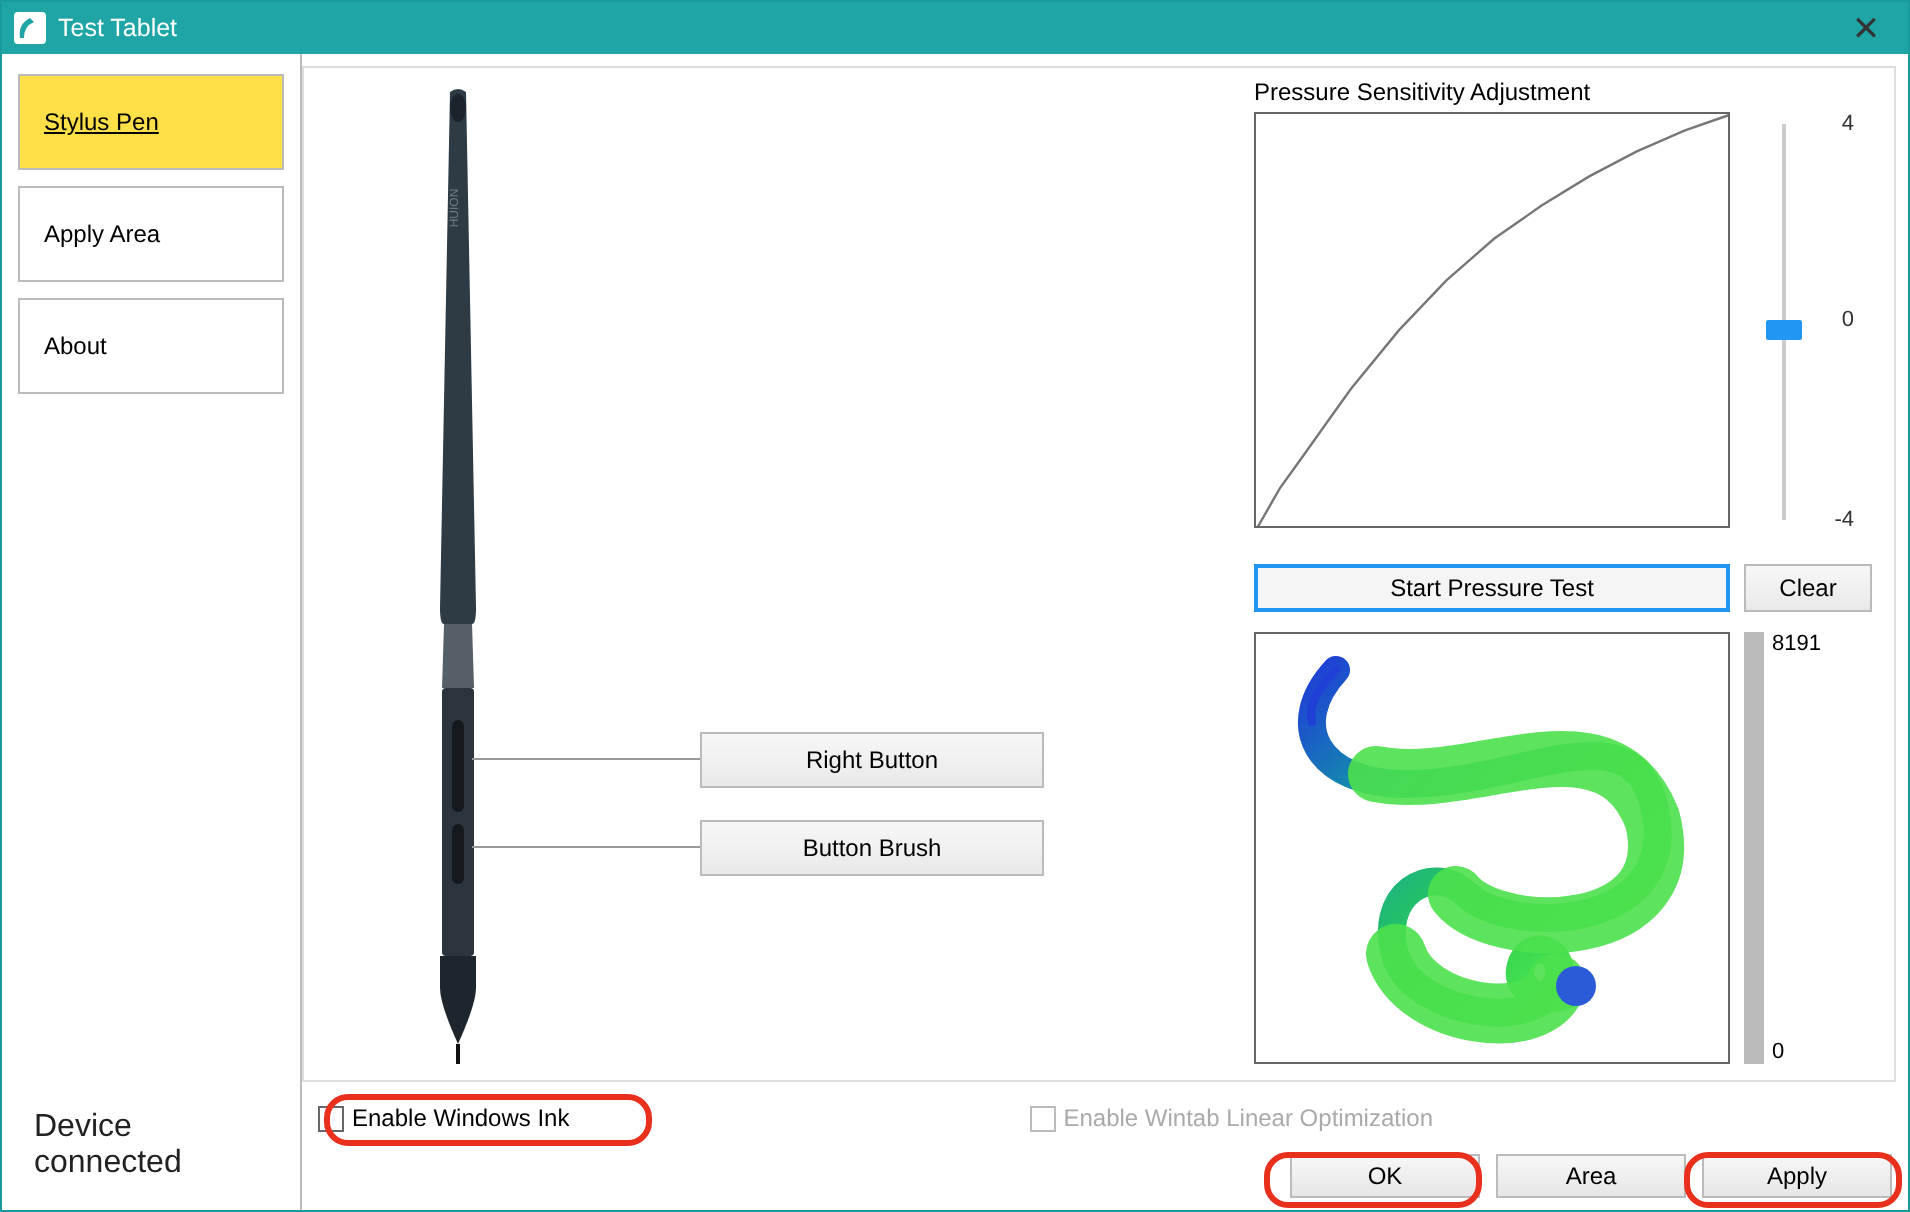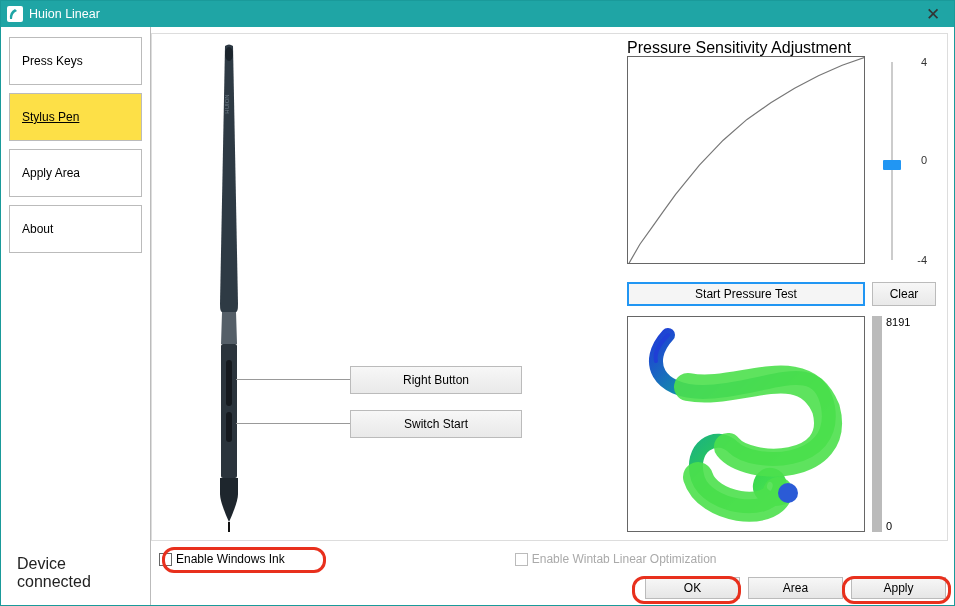--- a/index.html
+++ b/index.html
@@ -17,21 +17,21 @@
     .sidebar-spacer { flex: 1; }
     .device { font-size: 16px; padding: 0 8px 8px 10px; color: #222; }
     .main { flex: 1; position: relative; border: 1px solid #ddd; margin: 6px 6px 4px 0; }
     .pen-area { position: absolute; left: 40px; top: 10px; width: 74px; height: 488px; }
     .pen-body { position: absolute; left: 24px; top: 0; width: 26px; height: 488px; }
     .btn { width: 172px; height: 28px; font-size: 12px; border: 1px solid #bbb; background: linear-gradient(#f7f7f7,#e9e9e9); cursor: pointer; display: flex; align-items: center; justify-content: center; }
     .right-btn { position: absolute; left: 198px; top: 332px; }
     .switch-btn { position: absolute; left: 198px; top: 376px; }
     .line1 { position: absolute; height: 1px; background: #999; top: 345px; left: 84px; width: 114px; }
     .line2 { position: absolute; height: 1px; background: #999; top: 389px; left: 84px; width: 114px; }
-    .pressure-label { position: absolute; left: 475px; top: 5px; font-size: 16px; }
+    .pressure-label { position: absolute; left: 475px; top: 5px; font-size: 12px; }
     .pressure-graph { position: absolute; left: 475px; top: 22px; width: 238px; height: 208px; border: 1px solid #666; background: #fff; overflow: hidden; }
     .slider-wrap { position: absolute; left: 725px; top: 22px; width: 44px; height: 210px; }
     .slider-track { position: absolute; left: 14px; top: 6px; bottom: 6px; width: 2px; background: #ccc; }
     .slider-thumb { position: absolute; left: 6px; top: 104px; width: 18px; height: 10px; background: #2196f3; border-radius: 1px; cursor: pointer; }
     .slider-tick { position: absolute; right: -6px; font-size: 11px; color: #333; }
     .start-test { position: absolute; left: 475px; top: 248px; width: 238px; height: 24px; font-size: 12px; background: #f5f5f5; border: 2px solid #2196f3; cursor: pointer; }
     .clear-btn { position: absolute; left: 720px; top: 248px; width: 64px; height: 24px; font-size: 12px; border: 1px solid #bbb; background: linear-gradient(#f7f7f7,#e9e9e9); cursor: pointer; }
     .test-canvas { position: absolute; left: 475px; top: 282px; width: 238px; height: 216px; border: 1px solid #666; background: #fff; overflow: hidden; }
     .press-bar-wrap { position: absolute; left: 720px; top: 282px; width: 30px; height: 216px; }
     .press-bar { width: 10px; height: 100%; background: linear-gradient(#bbb,#bbb); }
@@ -52,28 +52,25 @@
 </head>
 <body>
 
 <div class="window">
   <div class="titlebar">
     <span class="logo">
       <svg width="16" height="16" viewBox="0 0 16 16">
           <path d="M3 13 Q2 6 8 3 L10 5 Q5 7 5 13 Z" fill="#1fa5a5"></path>
         </svg>
     </span>
-    <span class="title">Huion Linear</span>
+    <span class="title">Test Tablet</span>
     <span class="close">✕</span>
   </div>
   <div class="body">
     <div class="sidebar">
-      <div class="side-item">
-          <span>Press Keys</span>
-        </div>
       <div class="side-item active">
           <span>Stylus Pen</span>
         </div>
       <div class="side-item">
           <span>Apply Area</span>
         </div>
       <div class="side-item">
           <span>About</span>
         </div>
       <div class="sidebar-spacer"></div>
@@ -93,21 +90,21 @@
             <path d="M4 434 L22 434 L22 450 Q22 458 13 478 Q4 458 4 450 Z" fill="#1e262d"></path>
             <rect x="12" y="478" width="2" height="10" fill="#111"></rect>
           </svg>
         </div>
         <div class="line1"></div>
         <div class="line2"></div>
         <button class="btn right-btn">
             <span>Right Button</span>
           </button>
         <button class="btn switch-btn">
-            <span>Switch Start</span>
+            <span>Button Brush</span>
           </button>
 
         <div class="pressure-label">Pressure Sensitivity Adjustment</div>
         <div class="pressure-graph">
           <svg id="curve" width="238" height="208">
               <path d="M0.0 208.0 L11.9 187.2 L23.8 170.6 L35.7 153.9 L47.6 137.3 L71.4 108.2 L95.2 83.2 L119.0 62.4 L142.8 45.8 L166.6 31.2 L190.4 18.7 L214.2 8.3 L238.0 0.0 " fill="none" stroke="#777" stroke-width="1.2"></path>
             </svg>
         </div>
         <div class="slider-wrap">
           <div class="slider-track"></div>

